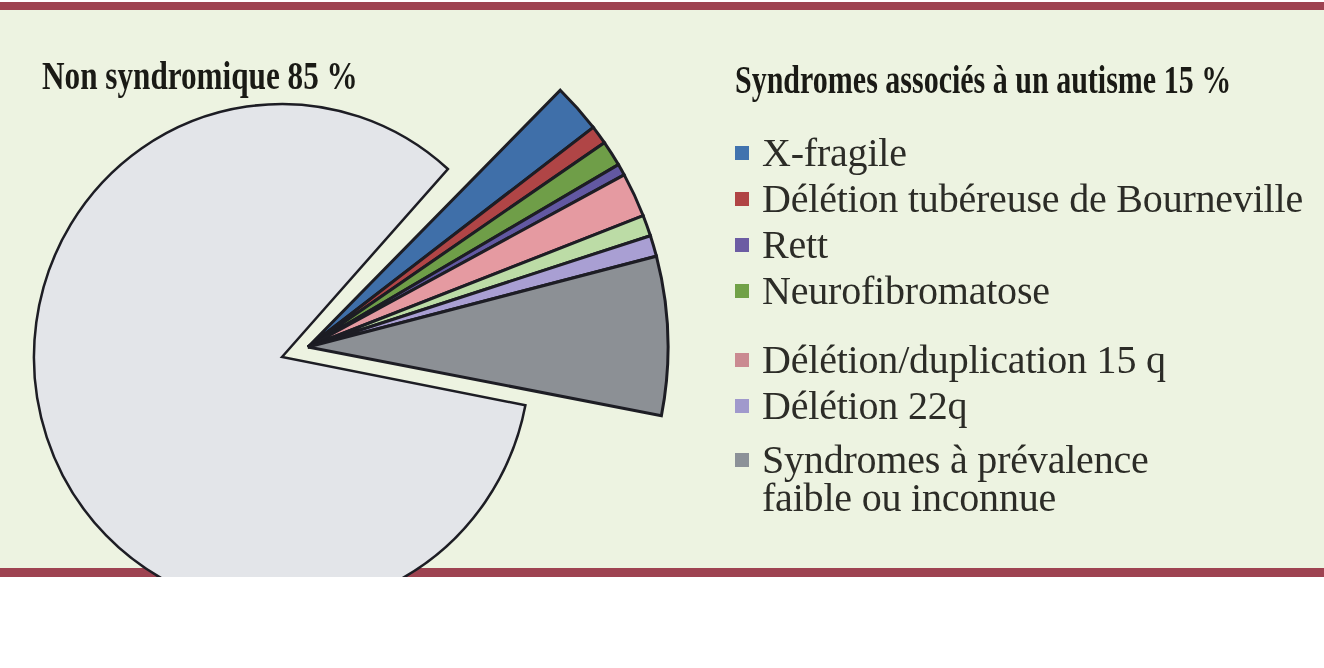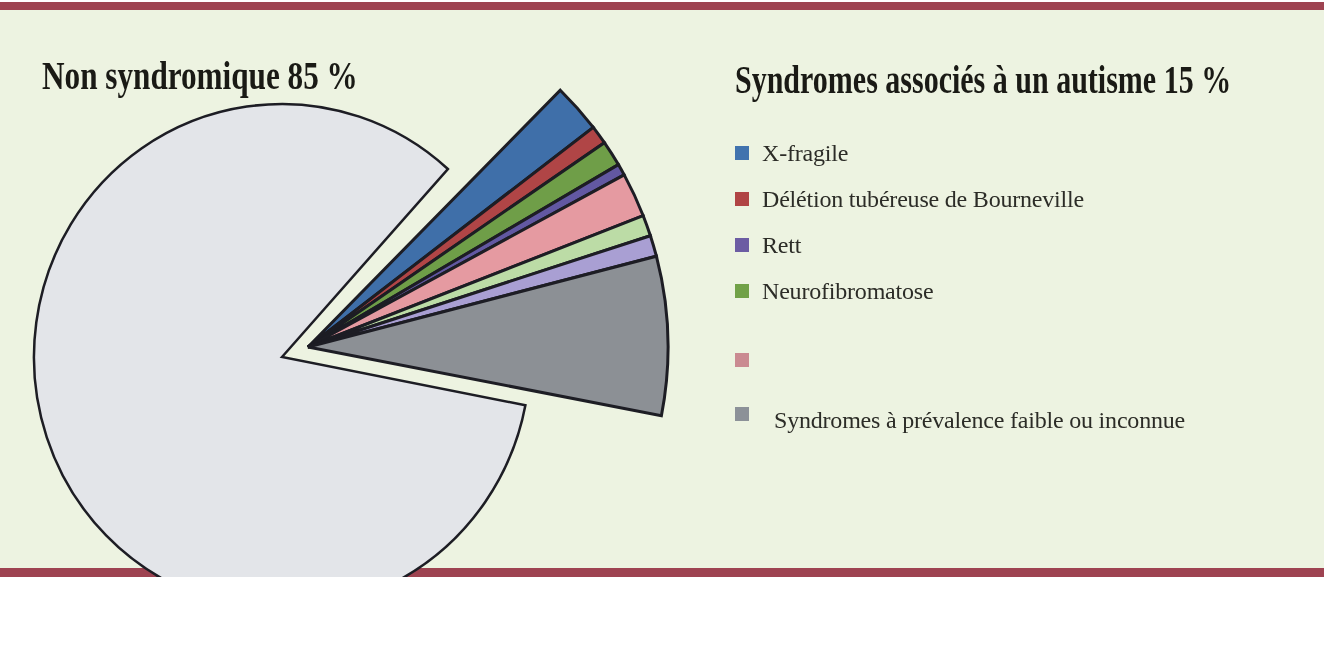--- a/index.html
+++ b/index.html
@@ -18,22 +18,22 @@
   }
   .title-left{left:42px;top:52px;transform:scaleX(.78);}
   .title-legend{left:735px;top:56px;transform:scaleX(.75);}
   svg.pie{position:absolute;left:0;top:0;}
   .legend{position:absolute;left:735px;top:130px;}
   .legend-row{display:flex;align-items:center;height:46px;}
   .legend-row.gap{margin-top:23px;}
   .legend-row.wrap{height:auto;align-items:flex-start;margin-top:12px;}
   .swatch{width:14px;height:14px;flex:0 0 14px;margin-right:13px;}
   .legend-row.wrap .swatch{margin-top:12px;}
-  .legend-label{font-size:24px;color:#2c2c27;letter-spacing:-.2px;line-height:1;}
-  .legend-row.wrap .legend-label{max-width:440px;line-height:50px;margin-left:12px;}
+  .legend-label{font-size:40px;color:#2c2c27;letter-spacing:-.2px;line-height:1;}
+  .legend-row.wrap .legend-label{max-width:440px;line-height:38px;}
 </style>
 </head>
 <body>
 
 <div class="figure" style="background: rgb(237, 243, 225);">
   <div class="top-white"></div>
   <div class="rule rule-top" style="background: rgb(158, 67, 81);"></div>
   <div class="rule rule-bottom" style="background: rgb(158, 67, 81);"></div>
 
   <svg class="pie" width="1324" height="668" viewBox="0 0 1324 668">
@@ -64,19 +64,24 @@
       <div class="legend-row">
         <span class="swatch" style="background: rgb(108, 92, 163);"></span>
         <span class="legend-label">Rett</span>
       </div>
       <div class="legend-row">
         <span class="swatch" style="background: rgb(113, 161, 71);"></span>
         <span class="legend-label">Neurofibromatose</span>
       </div>
       <div class="legend-row gap">
         <span class="swatch" style="background: rgb(202, 138, 145);"></span>
+        <span class="legend-label">Délétion/duplication 15 q</span>
+      </div>
+      <div class="legend-row">
+        <span class="swatch" style="background: rgb(160, 153, 204);"></span>
+        <span class="legend-label">Délétion 22q</span>
       </div>
       <div class="legend-row wrap">
         <span class="swatch" style="background: rgb(140, 145, 152);"></span>
         <span class="legend-label">Syndromes à prévalence faible ou inconnue</span>
       </div>
     </div>
 </div>
 
 </body></html>

